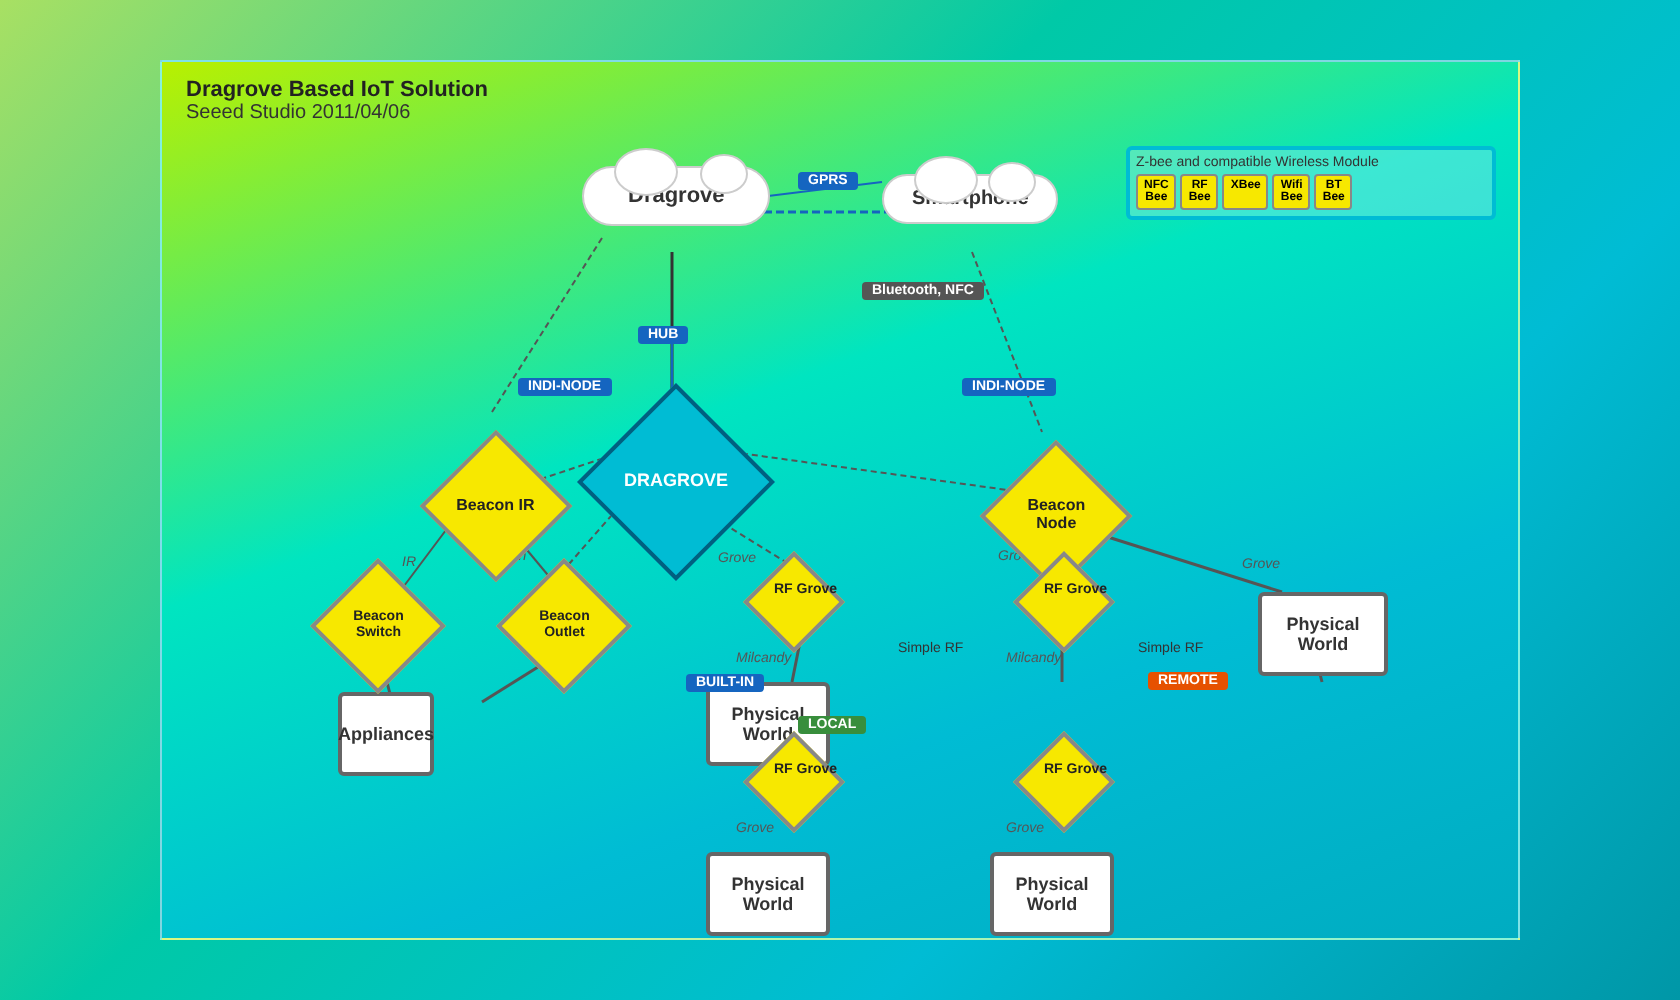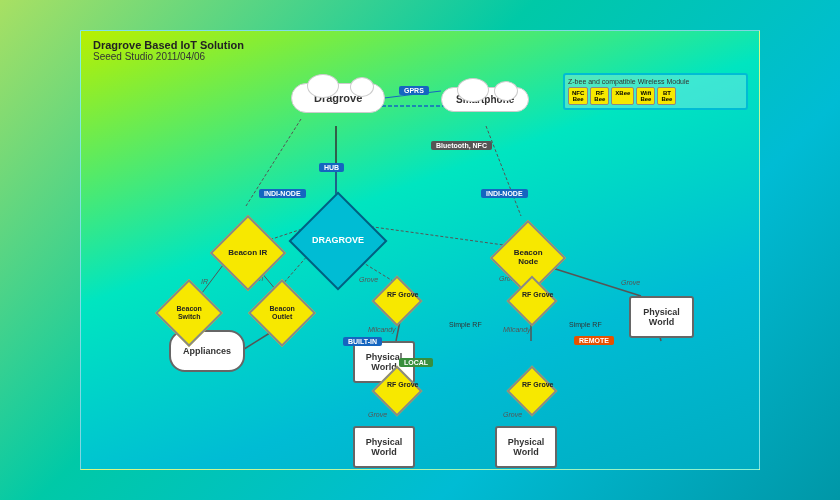--- a/index.html
+++ b/index.html
@@ -312,21 +312,21 @@
   <div class="small-diamond" style="left:298px; top:342px; z-index:3;">
     <div class="small-diamond-label"><span>RF
 Grove</span></div>
   </div>
 
   <div class="small-diamond" style="left:433px; top:342px; z-index:3;">
     <div class="small-diamond-label"><span>RF
 Grove</span></div>
   </div>
 
-  <div class="rect-node" style="left:88px; top:299px; width:76px; height:42px;border-radius:16px;">
+  <div class="rect-node" style="left:88px; top:315px; width:48px; height:42px;">
     <span>Appliances</span>
   </div>
 
   <div class="rect-node" style="left:272px; top:310px; width:62px; height:42px;">
     <span>Physical
 World</span>
   </div>
 
   <div class="rect-node" style="left:272px; top:395px; width:62px; height:42px;">
     <span>Physical

